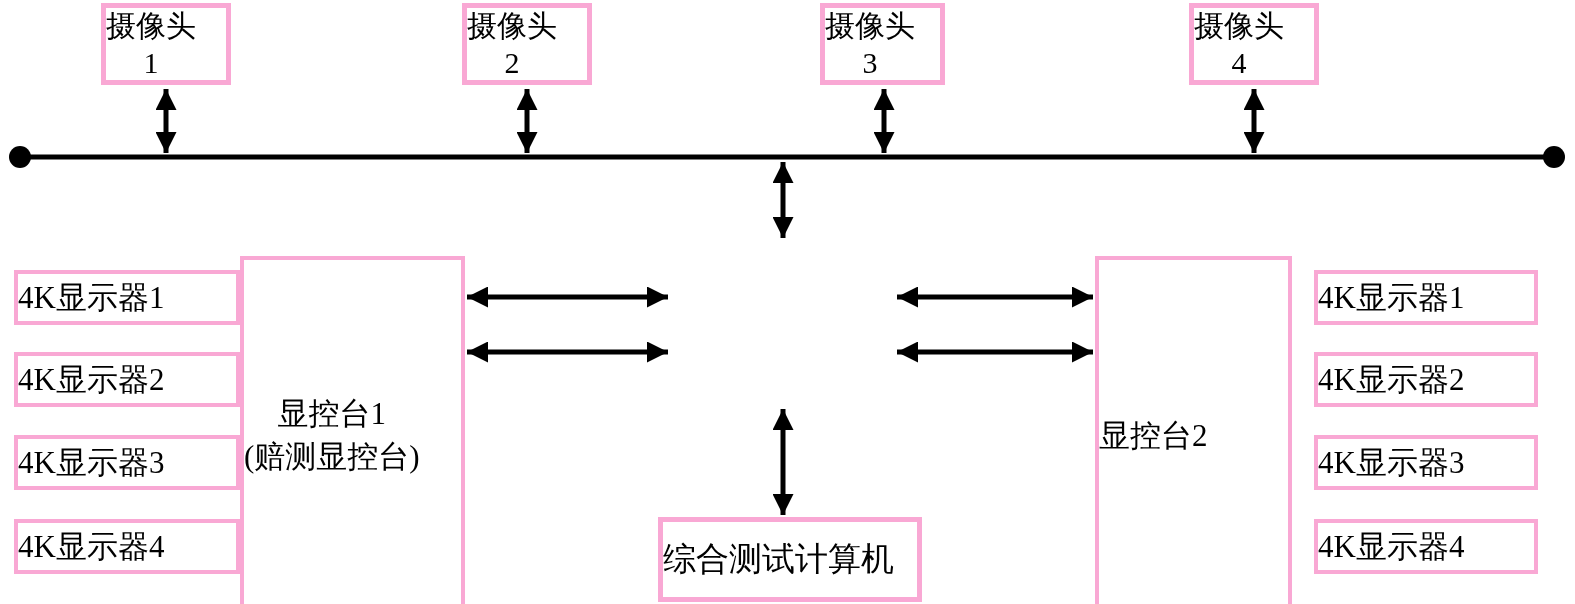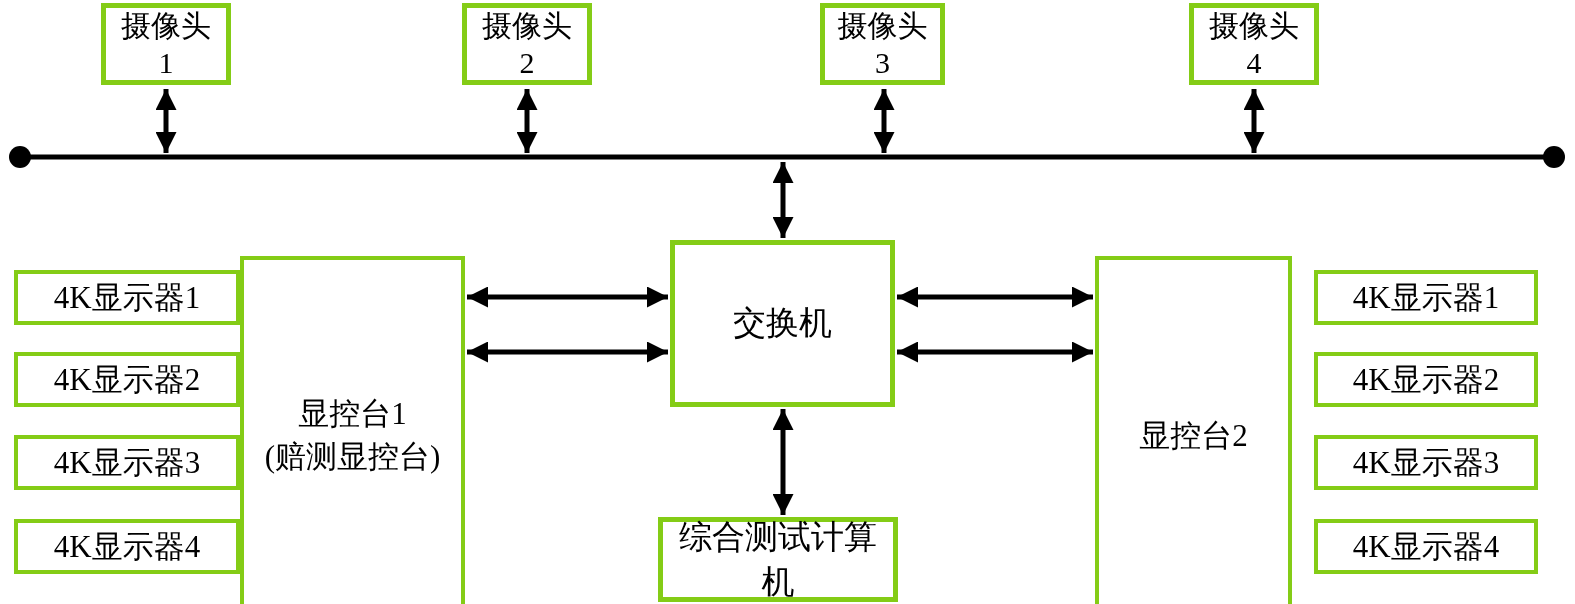--- a/index.html
+++ b/index.html
@@ -2,29 +2,29 @@
 <html><head>
 <meta charset="utf-8">
 <style>
   html,body{margin:0;padding:0;background:#ffffff;}
   #canvas{
     position:relative;width:1575px;height:604px;background:#ffffff;overflow:hidden;
     font-family:"Liberation Serif","DejaVu Serif",serif;color:#000;
   }
   #wires{position:absolute;left:0;top:0;width:1575px;height:604px;}
   .box{
-    position:absolute;background:#ffffff;border:5px solid #84cc16;
-    display:flex;align-items:center;justify-content:center;text-align:center;
+    position:absolute;background:#ffffff;border:5px solid #f9a8d4;
+    display:flex;align-items:center;text-align:center;
     box-sizing:border-box;
   }
   .camera{width:130px;height:82px;font-size:30px;line-height:37px;}
   .switch{left:670px;top:240px;width:225px;height:167px;font-size:33px;}
   .console{top:256px;width:225px;height:358px;font-size:31px;line-height:43px;border-width:4px;}
   .display{width:226px;height:55px;font-size:31px;border-width:4px;}
-  .computer{left:658px;top:517px;width:240px;height:85px;font-size:33px;}
+  .computer{left:658px;top:517px;width:264px;height:85px;font-size:33px;}
   .lbl{display:block;}
 </style>
 </head>
 <body>
 
 <div id="canvas">
 
   <svg id="wires" viewBox="0 0 1575 604" xmlns="http://www.w3.org/2000/svg">
     <defs>
       <marker id="ah" viewBox="0 0 10 10" refX="10" refY="5" markerWidth="4.2" markerHeight="4.2" orient="auto-start-reverse">
@@ -70,23 +70,20 @@
       <span class="lbl">3</span>
     </div>
   </div>
   <div class="box camera" style="left:1189px;top:3px;">
     <div>
       <span class="lbl">摄像头</span>
       <span class="lbl">4</span>
     </div>
   </div>
 
-  <div class="box switch">
-    <span>交换机</span>
-  </div>
 
   <div class="box console" style="left:240px;">
     <div>
       <span class="lbl">显控台1</span>
       <span class="lbl">(赔测显控台)</span>
     </div>
   </div>
   <div class="box console" style="left:1095px;width:197px;">
     <div>
       <span class="lbl">显控台2</span>

